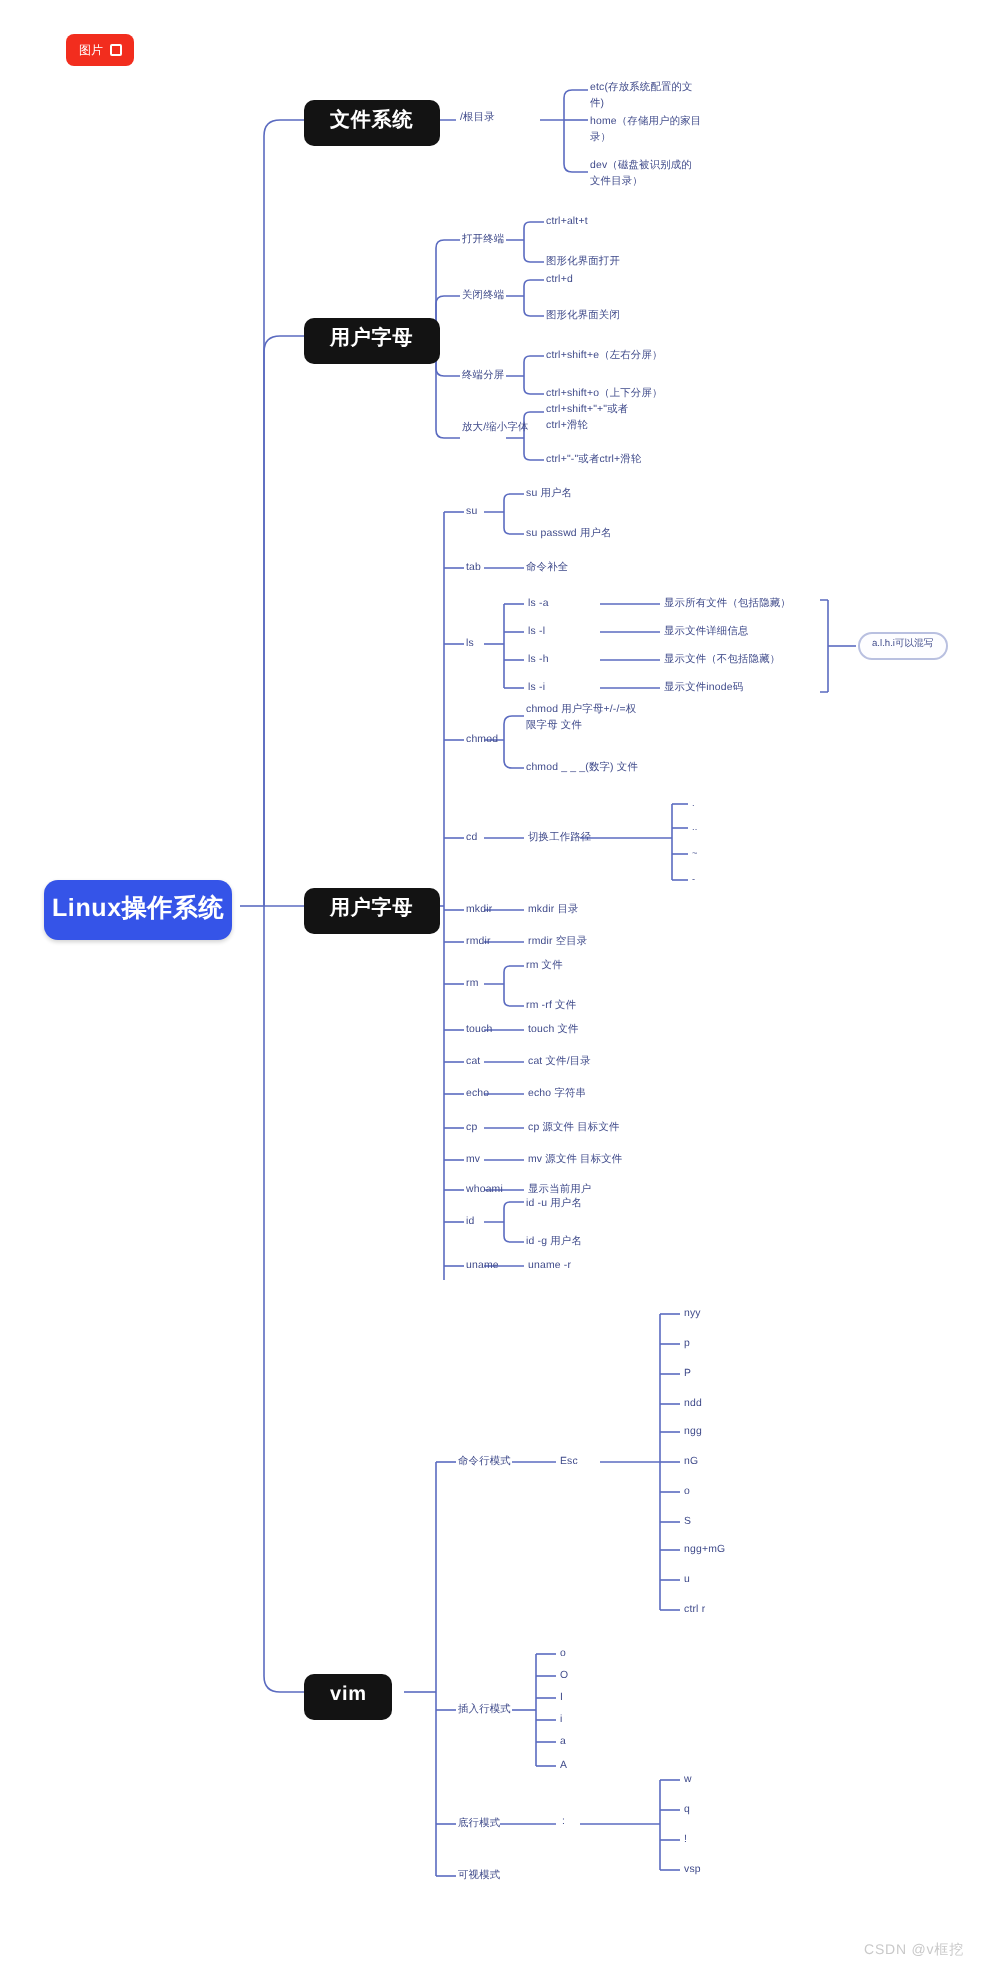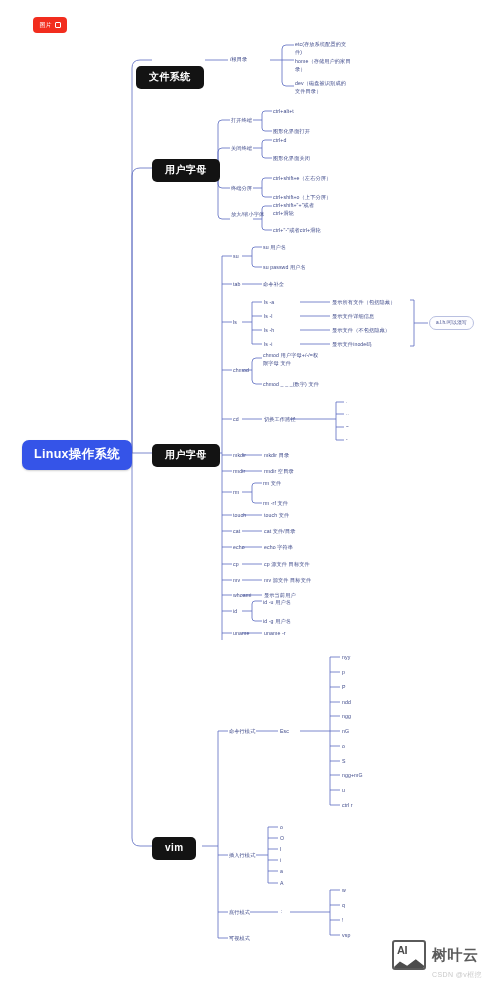--- a/index.html
+++ b/index.html
@@ -26,21 +26,21 @@
     position: absolute;
     white-space: nowrap;
     line-height: 1.25;
   }
   .node-root {
     background: #3554e8;
     color: #ffffff;
     font-weight: bold;
     font-size: 12.5px;
     border-radius: 7px;
-    padding: 7px 12px;
+    padding: 7px 4px;
     letter-spacing: .3px;
     box-shadow: 0 1px 2px rgba(0,0,0,.18);
   }
   .node-l1 {
     background: #131313;
     color: #ffffff;
     font-weight: bold;
     font-size: 10px;
     border-radius: 5px;
     padding: 5px 13px;
@@ -259,21 +259,21 @@
     </g>
   </svg>
 
   <div class="badge">
     <span>图片</span>
     <span class="bicon"></span>
   </div>
 
   <div class="node node-root" style="left:22px; top:440px;">Linux操作系统</div>
 
-  <div class="node node-l1" style="left:136px; top:50px;margin-top:16px;">文件系统</div>
+  <div class="node node-l1" style="left:152px; top:50px;">文件系统</div>
   <div class="node node-leaf" style="left:230px; top:56px;">/根目录</div>
   <div class="node node-leaf wrap" style="left:295px; top:41px;">etc(存放系统配置的文件)</div>
   <div class="node node-leaf wrap" style="left:295px; top:58px;">home（存储用户的家目录）</div>
   <div class="node node-leaf wrap" style="left:295px; top:80px;">dev（磁盘被识别成的文件目录）</div>
 
   <div class="node node-l1" style="left:152px; top:159px;">用户字母</div>
 
   <div class="node node-leaf" style="left:231px; top:117px;">打开终端</div>
   <div class="node node-leaf" style="left:273px; top:108px;">ctrl+alt+t</div>
   <div class="node node-leaf" style="left:273px; top:128px;">图形化界面打开</div>
@@ -382,22 +382,15 @@
 
   <div class="node node-leaf" style="left:229px; top:909px;">底行模式</div>
   <div class="node node-leaf" style="left:281px; top:908px;">:</div>
   <div class="node node-leaf" style="left:342px; top:887px;">w</div>
   <div class="node node-leaf" style="left:342px; top:902px;">q</div>
   <div class="node node-leaf" style="left:342px; top:917px;">!</div>
   <div class="node node-leaf" style="left:342px; top:932px;">vsp</div>
 
   <div class="node node-leaf" style="left:229px; top:935px;">可视模式</div>
 
-  <div class="watermark">
-    <div class="wm-logo">
-      <span class="ai">AI</span>
-      <span class="hill"></span>
-    </div>
-    <div class="wm-text">树叶云</div>
-  </div>
   <div class="wm-sub">CSDN @v框挖</div>
 
 </div>
 
 </body></html>

